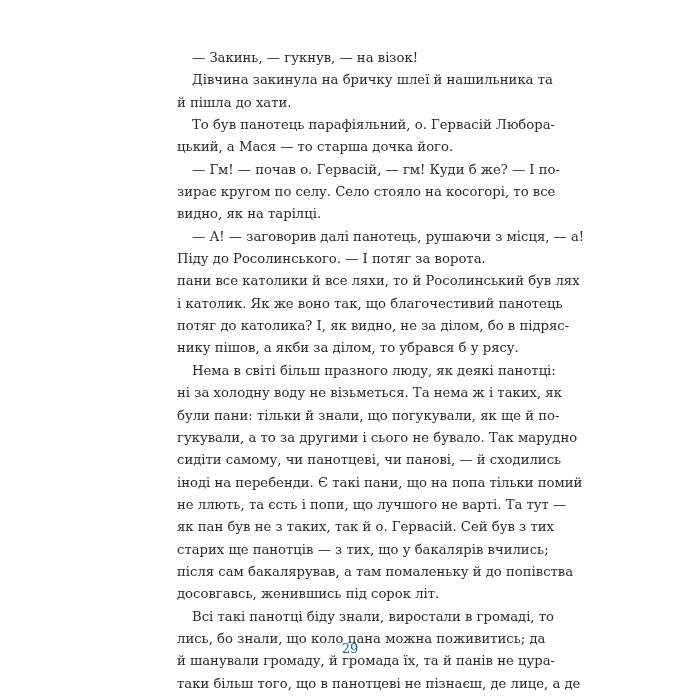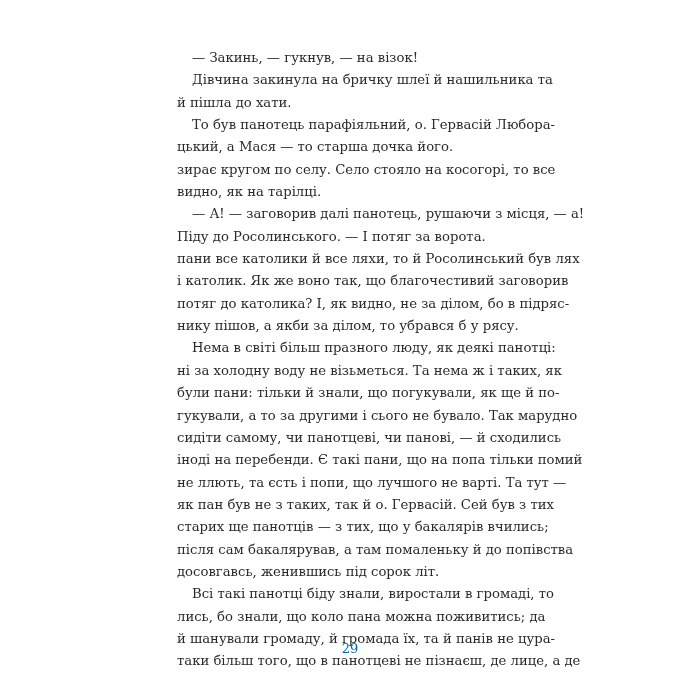--- a/index.html
+++ b/index.html
@@ -61,26 +61,27 @@
 </head>
 <body>
 
 <div class="page">
   <div class="text-block" id="text-block">
       <span class="line justify indent last">— Закинь, — гукнув, — на візок!</span>
       <span class="line justify indent">Дівчина закинула на бричку шлеї й нашильника та</span>
       <span class="line justify last">й пішла до хати.</span>
       <span class="line justify indent">То був панотець парафіяльний, о. Гервасій Люборa-</span>
       <span class="line justify last">цький, а Мася — то старша дочка його.</span>
+      <span class="line justify indent">— Гм! — почав о. Гервасій, — гм! Куди б же? — І по-</span>
       <span class="line justify">зирає кругом по селу. Село стояло на косогорі, то все</span>
       <span class="line justify last">видно, як на тарілці.</span>
       <span class="line justify indent">— А! — заговорив далі панотець, рушаючи з місця, — а!</span>
       <span class="line justify last">Піду до Росолинського. — І потяг за ворота.</span>
       <span class="line justify">пани все католики й все ляхи, то й Росолинський був лях</span>
-      <span class="line justify">і католик. Як же воно так, що благочестивий заговорив</span>
+      <span class="line justify">і католик. Як же воно так, що благочестивий панотець</span>
       <span class="line justify">потяг до католика? І, як видно, не за ділом, бо в підряс-</span>
       <span class="line justify last">нику пішов, а якби за ділом, то убрався б у рясу.</span>
       <span class="line justify indent">Нема в світі більш празного люду, як деякі панотці:</span>
       <span class="line justify">ні за холодну воду не візьметься. Та нема ж і таких, як</span>
       <span class="line justify">були пани: тільки й знали, що погукували, як ще й по-</span>
       <span class="line justify">гукували, а то за другими і сього не бувало. Так марудно</span>
       <span class="line justify">сидіти самому, чи панотцеві, чи панові, — й сходились</span>
       <span class="line justify">іноді на перебенди. Є такі пани, що на попа тільки помий</span>
       <span class="line justify">не ллють, та єсть і попи, що лучшого не варті. Та тут —</span>
       <span class="line justify">як пан був не з таких, так й о. Гервасій. Сей був з тих</span>

